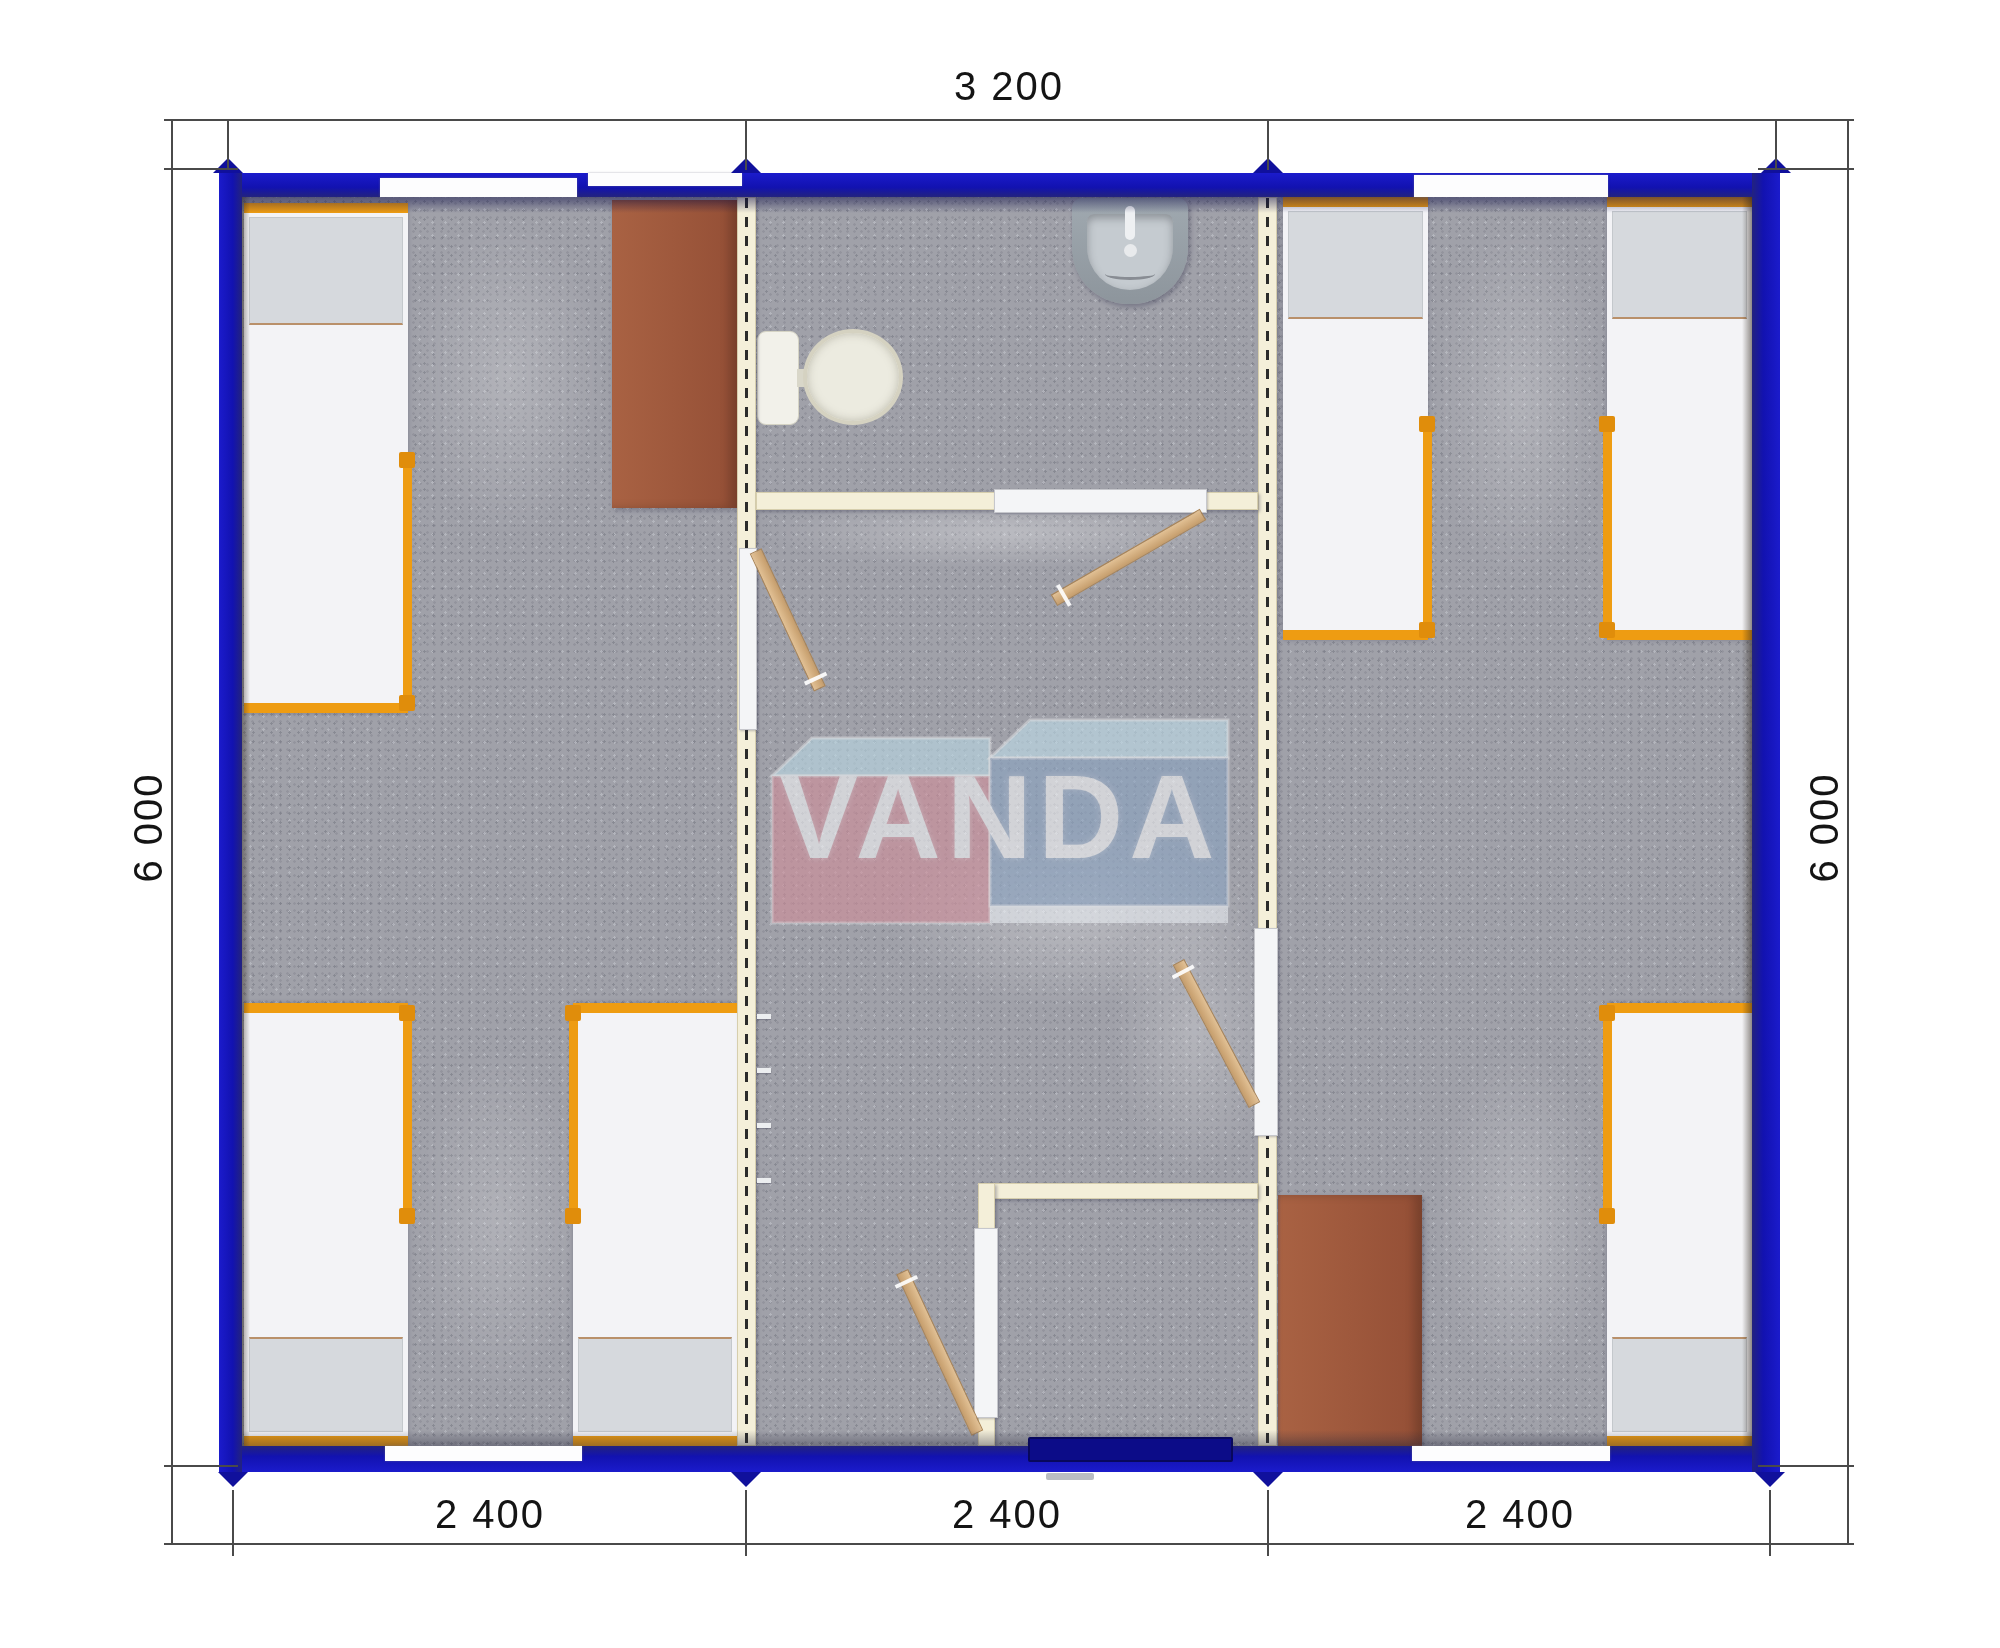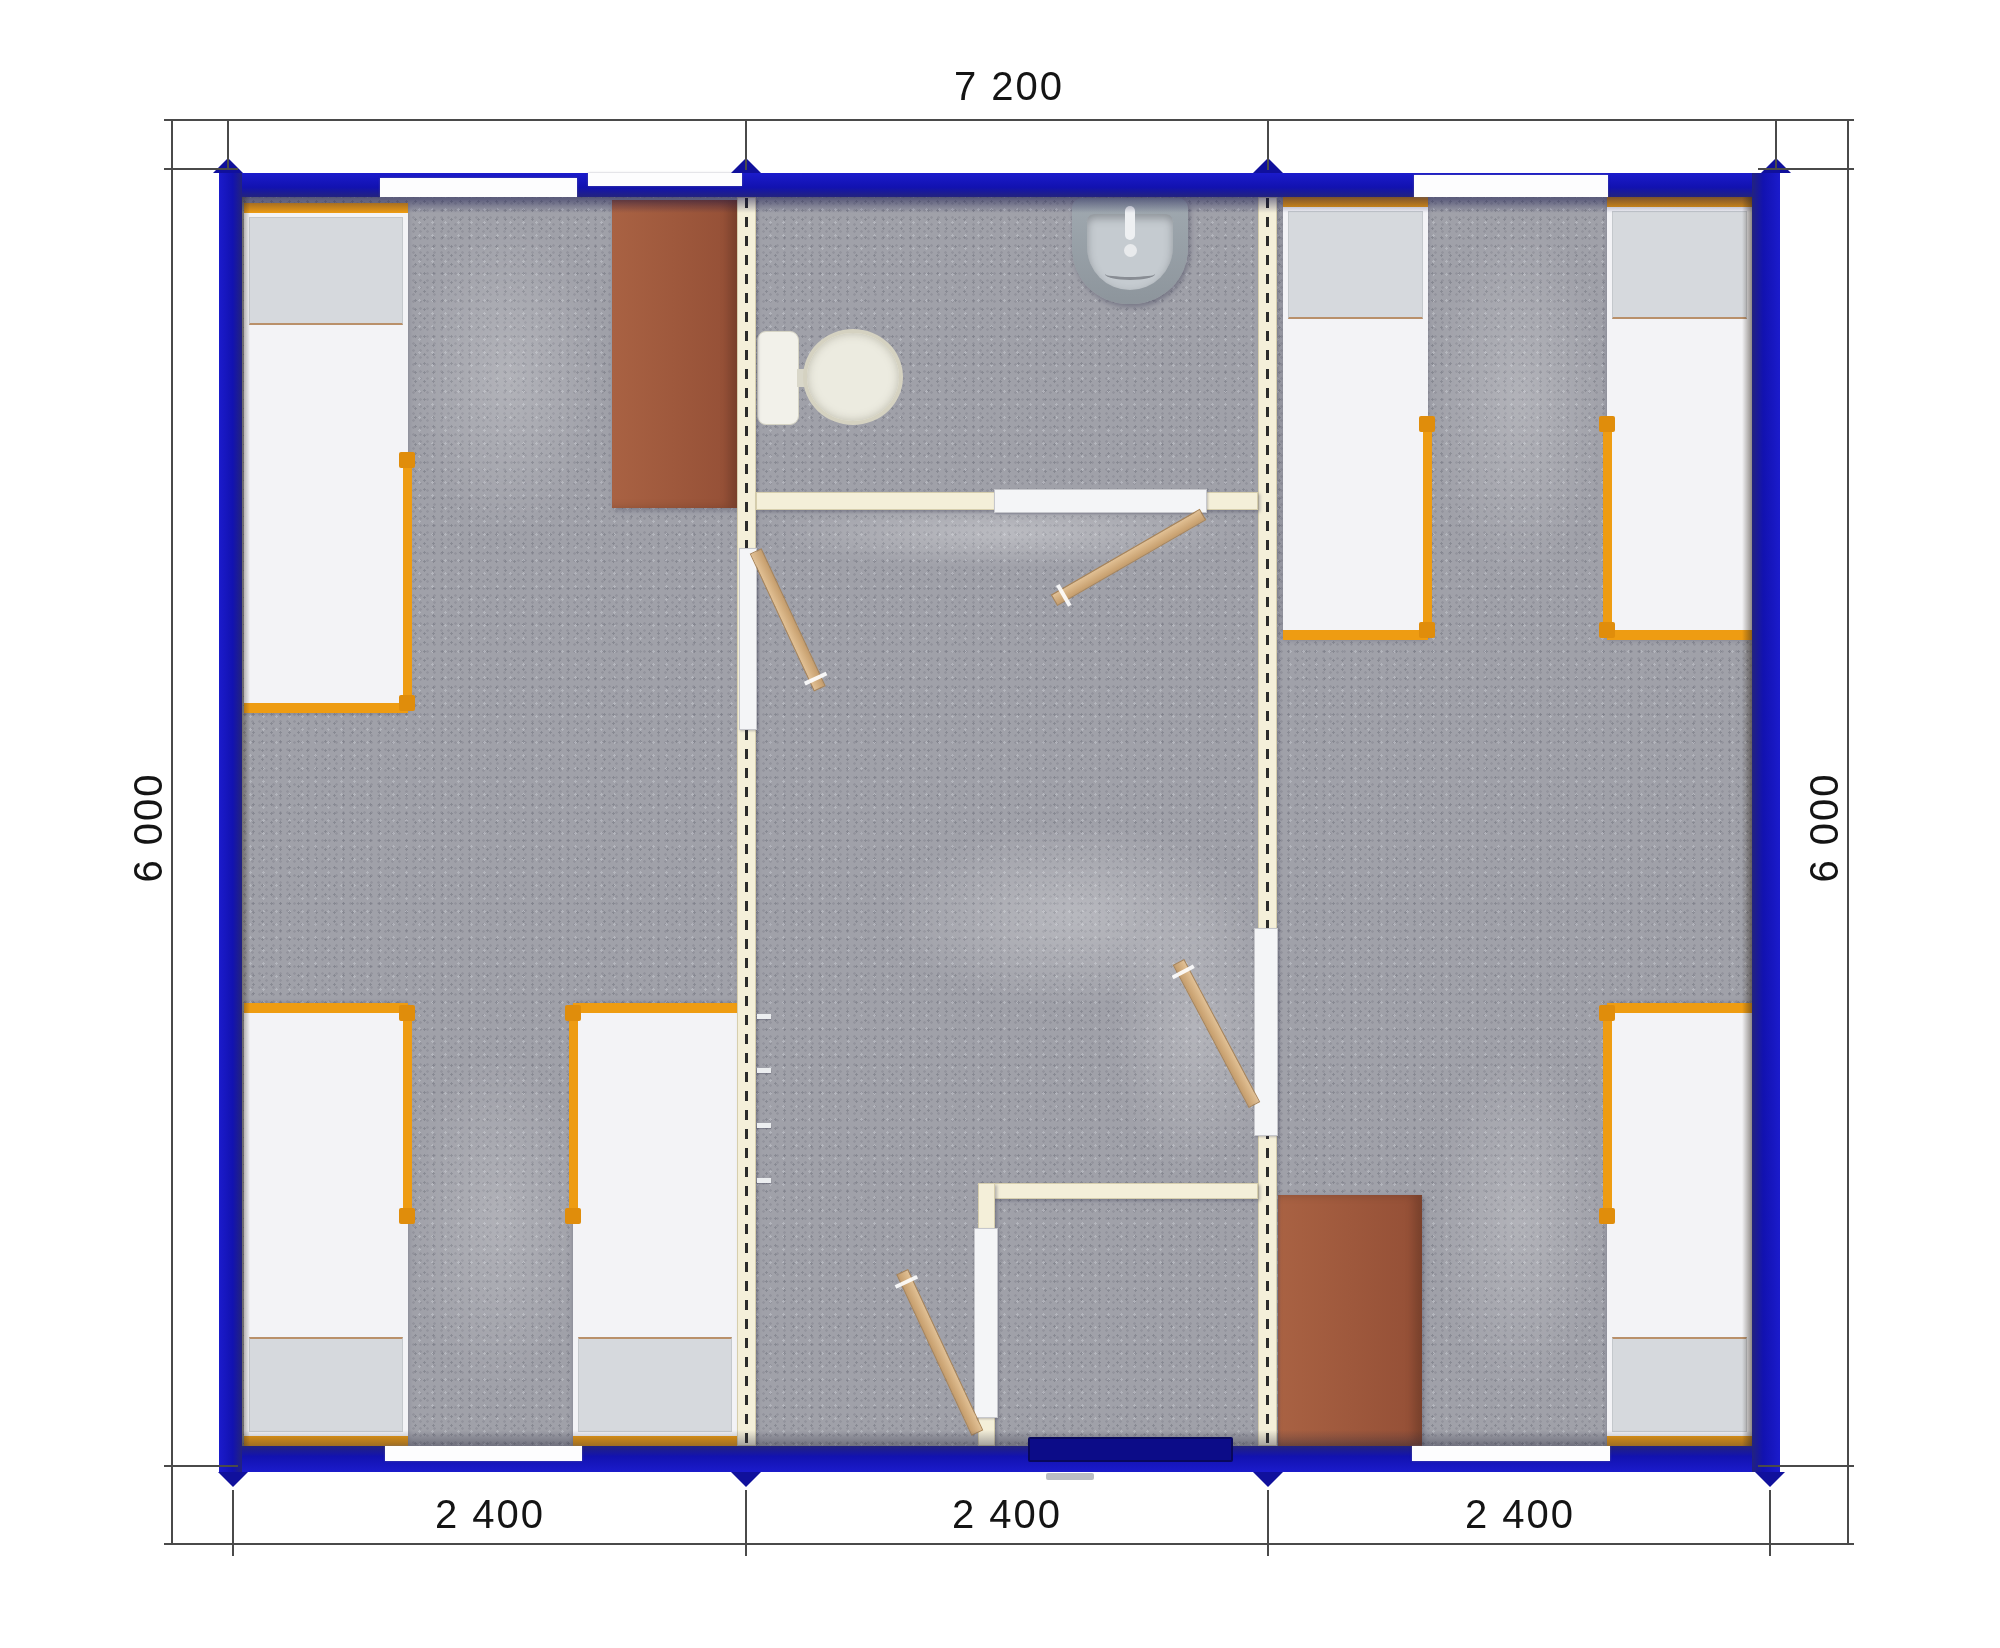--- a/index.html
+++ b/index.html
@@ -146,20 +146,30 @@
   </div>
 
   <div style="left:1072px;top:198px;width:116px;height:106px;">
     <div class="sink-body" style="left:0;top:0;right:0;bottom:0;"></div>
     <div class="sink-basin"></div>
     <div class="sink-faucet"></div>
     <div class="sink-dot"></div>
     <div class="sink-drain"></div>
   </div>
 
+  <div class="logo">
+    <svg width="470" height="214" viewBox="0 0 470 214">
+      <polygon points="8,60 48,22 226,22 226,60" fill="#b9d7e3" stroke="rgba(255,255,255,.55)" stroke-width="3"></polygon>
+      <rect x="8" y="60" width="218" height="147" fill="#cf8e9a" stroke="rgba(255,255,255,.45)" stroke-width="3"></rect>
+      <polygon points="226,42 266,4 464,4 464,42" fill="#bedbe8" stroke="rgba(255,255,255,.55)" stroke-width="3"></polygon>
+      <rect x="226" y="42" width="238" height="148" fill="#8ba3c1" stroke="rgba(255,255,255,.45)" stroke-width="3"></rect>
+      <rect x="226" y="190" width="238" height="17" fill="rgba(238,243,248,.85)"></rect>
+    </svg>
+    <div class="logo-text">VANDA</div>
+  </div>
 
   <div class="part" style="left:737px;top:197px;width:19px;height:1249px;">
     <div class="dash"></div>
   </div>
   <div class="part" style="left:1258px;top:197px;width:19px;height:1249px;">
     <div class="dash"></div>
   </div>
 
   <div class="part" style="left:756px;top:492px;width:502px;height:18px;"></div>
 
@@ -220,20 +230,20 @@
   <div class="dline" style="left:164px;top:168px;width:74px;height:2px;"></div>
   <div class="dline" style="left:164px;top:1465px;width:74px;height:2px;"></div>
   <div class="dline" style="left:1758px;top:168px;width:96px;height:2px;"></div>
   <div class="dline" style="left:1758px;top:1465px;width:96px;height:2px;"></div>
 
   <div class="dline" style="left:164px;top:119px;width:1690px;height:2px;"></div>
   <div class="dline" style="left:164px;top:1543px;width:1690px;height:2px;"></div>
   <div class="dline" style="left:171px;top:119px;width:2px;height:1426px;"></div>
   <div class="dline" style="left:1847px;top:119px;width:2px;height:1426px;"></div>
 
-  <div class="dtext center" style="left:909px;top:64px;width:200px;">7 200</div>
+  <div class="dtext center" style="left:909px;top:64px;width:200px;">3 200</div>
   <div class="dtext center" style="left:390px;top:1492px;width:200px;">2 400</div>
   <div class="dtext center" style="left:907px;top:1492px;width:200px;">2 400</div>
   <div class="dtext center" style="left:1420px;top:1492px;width:200px;">2 400</div>
   <div class="dtext center rot" style="left:48px;top:805px;width:200px;">6 000</div>
   <div class="dtext center rot" style="left:1724px;top:805px;width:200px;">6 000</div>
 
 </div>
 
 </body></html>

